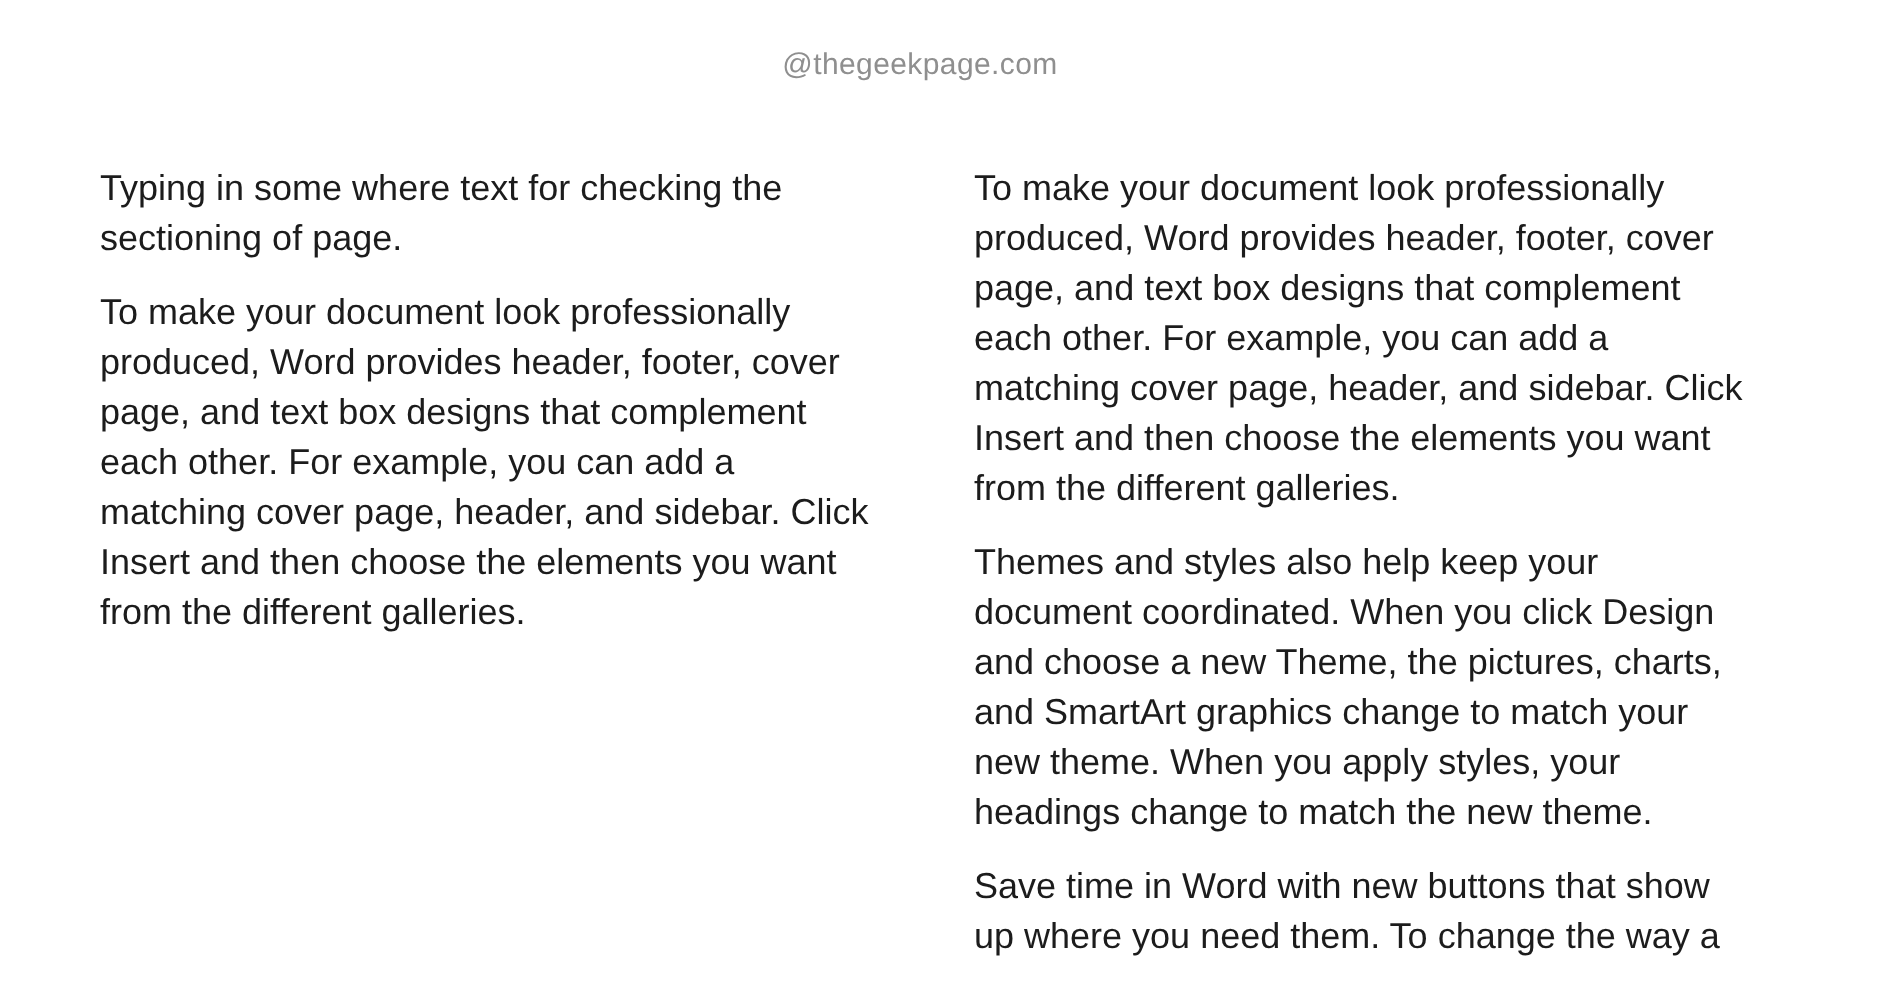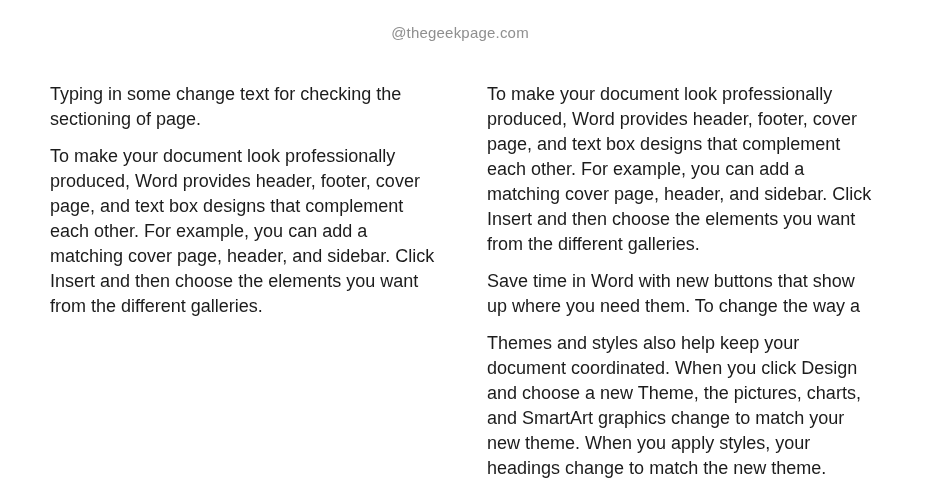--- a/index.html
+++ b/index.html
@@ -55,43 +55,43 @@
 </head>
 <body>
 
 <div class="page">
 
   <div class="watermark">@thegeekpage.com</div>
 
   <div class="columns">
 
     <div class="column left">
-      <p>Typing in some change text for checking the
+      <p>Typing in some where text for checking the
 sectioning of page.</p>
       <p>To make your document look professionally
 produced, Word provides header, footer, cover
 page, and text box designs that complement
 each other. For example, you can add a
 matching cover page, header, and sidebar. Click
 Insert and then choose the elements you want
 from the different galleries.</p>
     </div>
 
     <div class="column right">
       <p>To make your document look professionally
 produced, Word provides header, footer, cover
 page, and text box designs that complement
 each other. For example, you can add a
 matching cover page, header, and sidebar. Click
 Insert and then choose the elements you want
 from the different galleries.</p>
-      <p>Save time in Word with new buttons that show
-up where you need them. To change the way a</p>
       <p>Themes and styles also help keep your
 document coordinated. When you click Design
 and choose a new Theme, the pictures, charts,
 and SmartArt graphics change to match your
 new theme. When you apply styles, your
 headings change to match the new theme.</p>
+      <p>Save time in Word with new buttons that show
+up where you need them. To change the way a</p>
     </div>
 
   </div>
 </div>
 
 </body></html>

